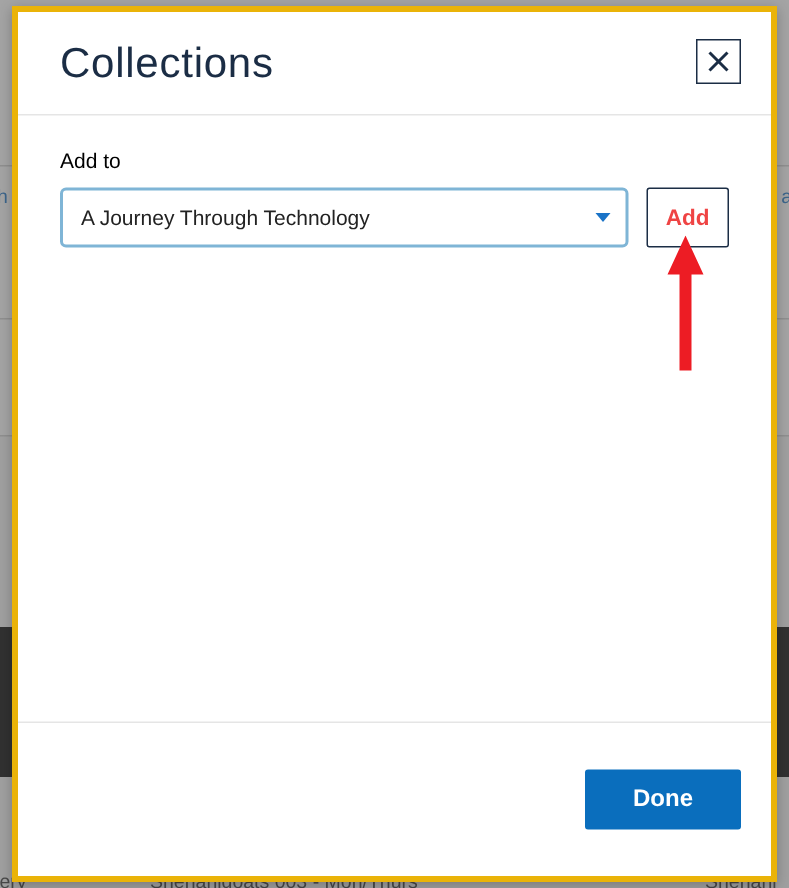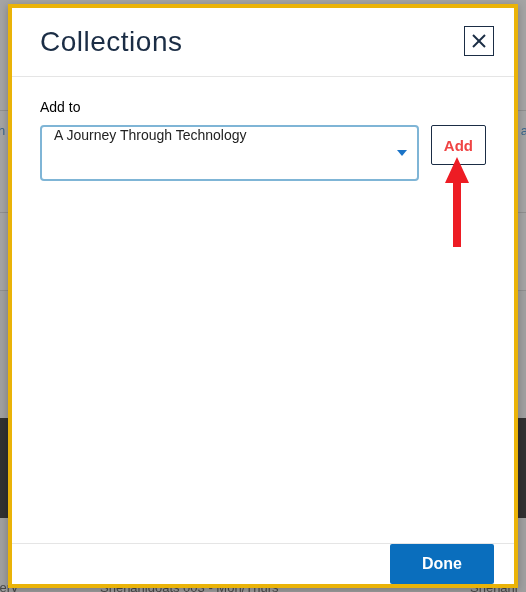--- a/index.html
+++ b/index.html
@@ -57,22 +57,22 @@
   }
   .label {
     font-size: 14px; color: #000000; margin-bottom: 10px; display: block;
   }
   .row { display: flex; align-items: stretch; gap: 12px; }
   .select-wrap {
     flex: 1;
     position: relative;
     border: 2px solid #7fb5d6;
     border-radius: 4px;
-    height: 56px;
-    display: flex; 
+    height: 40px;
+    display: flex; align-items: center;
     padding: 0 36px 0 12px;
     background: #fff;
     cursor: pointer;
   }
   .select-value { font-size: 14px; color: #222; }
   .caret {
     position: absolute; right: 10px; top: 50%; transform: translateY(-50%);
     width: 0; height: 0;
     border-left: 5px solid transparent;
     border-right: 5px solid transparent;
@@ -90,21 +90,21 @@
   }
 
   .arrow-annot {
     position: absolute;
     left: 425px; top: 80px;
     pointer-events: none;
   }
 
   .modal-footer {
     border-top: 1px solid #e5e5e5;
-    padding: 0 20px;
+    padding: 31px 20px;
     display: flex; justify-content: flex-end;
   }
   .done-btn {
     background: #0a6ebd;
     color: #fff;
     font-size: 16px; font-weight: 700;
     border: none;
     height: 40px; width: 104px;
     cursor: pointer;
     border-radius: 2px;

